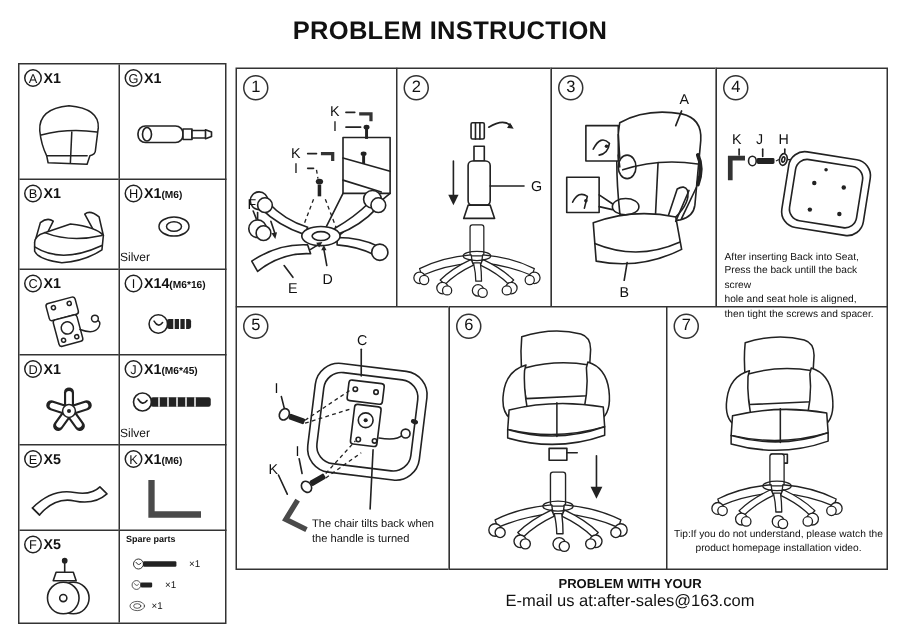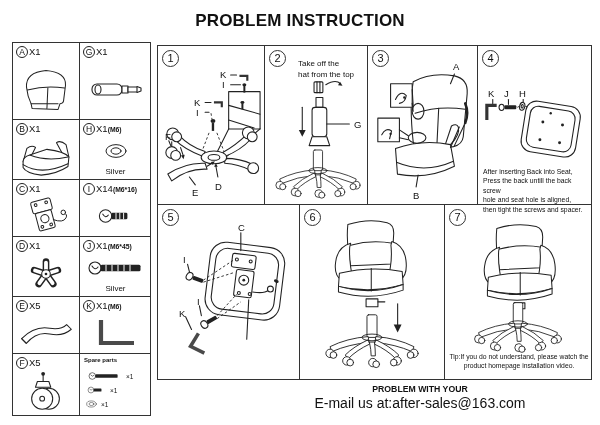--- a/index.html
+++ b/index.html
@@ -5,25 +5,25 @@
 *{margin:0;padding:0;box-sizing:border-box}
 html,body{width:600px;height:425px;background:#fff}
 body{font-family:"Liberation Sans",sans-serif;color:#111;position:relative;overflow:hidden}
 .title{position:absolute;top:11px;left:0;width:600px;text-align:center;font-size:17px;font-weight:bold;letter-spacing:.2px}
 .parts{position:absolute;left:12px;top:42px;width:139px;height:374px;display:grid;grid-template-columns:66px 72px;grid-template-rows:76px 60px 57px 60px 57px 62px;border:1.3px solid #333;background:#fff}
 .pcell{position:relative;overflow:hidden}
 .pcell:nth-child(even){border-left:1.3px solid #333}
 .pcell:nth-child(n+3){border-top:1.3px solid #333}
 .phead{position:absolute;top:3px;left:3px;display:flex;align-items:baseline;white-space:nowrap}
 .pletter{display:inline-block;width:12px;height:12px;border:1px solid #222;border-radius:50%;font-size:8.5px;line-height:11px;text-align:center;margin-right:1px;flex:none}
-.pqty{font-size:9.5px;font-weight:normal}
+.pqty{font-size:9.5px;font-weight:bold}
 .pspec{font-size:6.8px;font-weight:bold}
 .picon{position:absolute;left:0;right:0;top:15px;bottom:0;display:flex;align-items:center;justify-content:center}
 .picon.with-note{bottom:13px}
-.pnote{position:absolute;bottom:3px;left:0;right:0;text-align:center;font-size:8px}
+.pnote{position:absolute;bottom:3px;left:0;right:0;font-size:8px}
 .sparelab{position:absolute;top:3px;left:4px;font-size:6px;font-weight:bold}
 .sparerows{position:absolute;top:13px;left:4px;right:2px;bottom:2px;display:flex;flex-direction:column;justify-content:space-evenly}
 .sprow{display:flex;align-items:center;gap:2px}
 .spq{font-size:6.5px}
 .steps{position:absolute;left:157px;top:45px;width:435px;height:335px}
 .panel{position:absolute;border:1.3px solid #333;background:#fff}
 #p1{left:0;top:0;width:108px;height:160px}
 #p2{left:107px;top:0;width:104px;height:160px}
 #p3{left:210px;top:0;width:111px;height:160px}
 #p4{left:320px;top:0;width:115px;height:160px}
@@ -36,21 +36,21 @@
 .cap{position:absolute;line-height:1.38;z-index:2}
 .shp{fill:#fff;stroke:#222;stroke-width:1.1;stroke-linejoin:round;stroke-linecap:round}
 .ln{fill:none;stroke:#222;stroke-width:1.1;stroke-linejoin:round;stroke-linecap:round}
 .lnb{fill:none;stroke:#222;stroke-width:2.6;stroke-linecap:round}
 .drk{fill:#222;stroke:none}
 .dsh{fill:none;stroke:#222;stroke-width:.9;stroke-dasharray:2.6 2.2}
 .key{fill:none;stroke:#4a4a4a;stroke-width:4.2;stroke-linecap:butt}
 .keysm{fill:none;stroke:#333;stroke-width:2.2;stroke-linecap:butt}
 .footer{position:absolute;left:290px;top:385px;width:260px;text-align:center}
 .f1{font-size:8.7px;font-weight:bold;line-height:1.1}
-.f3{font-size:14px;line-height:1.15}
+.f3{font-size:11px;line-height:1.15}
 </style>
 </head>
 <body>
 
 <svg width="0" height="0" style="position:absolute" aria-hidden="true">
   <defs>
     <g id="chair-sketch">
       <path class="shp" d="M30,8 Q52,1 72,6 Q79,8 79,17 L77,50 L33,52 Q28,28 30,8 Z"></path>
       <path class="ln" d="M33,30 Q55,24 78,28"></path>
       <path class="shp" d="M77,26 Q90,30 92,46 Q94,62 86,67 L72,69 Q78,48 76,30 Z"></path>
@@ -374,24 +374,20 @@
       <path class="ln" d="M62,39 Q72,33 77,38"></path>
         <path class="drk" d="M79,40 l-4.5,-0.5 l2,-3.5 Z"></path>
       <rect class="shp" x="52" y="52" width="7" height="10"></rect>
       <rect class="shp" x="48" y="62" width="15" height="30" rx="3"></rect>
       <path class="shp" d="M48,92 L45,101 L66,101 L63,92 Z"></path>
       <line class="ln" x1="63" y1="79" x2="86" y2="79"></line>
       <line class="ln" x1="38" y1="62" x2="38" y2="86"></line>
         <path class="drk" d="M38,92 l-3.5,-7 h7 Z"></path>
       <use href="#base-sketch" transform="translate(54,132) scale(0.78)"></use>
     </svg>
-    <div class="cap" style="left:33px;top:12px;width:66px;font-size:8px">
-      <div>Take off the</div>
-        <div>hat from the top</div>
-    </div>
     <span class="lbl" style="left:89px;top:74px">G</span>
   </div>
 
   <div class="panel" id="p3">
     <span class="num">3</span>
     <svg viewBox="0 0 111 160">
       <path class="shp" d="M46,36 Q64,26 88,30 Q102,33 101,48 L97,92 Q96,100 87,102 L56,106 Q47,106 46,97 Q42,60 46,36 Z"></path>
       <path class="ln" d="M48,68 Q72,60 99,64"></path>
         <path class="ln" d="M72,63 L70,104"></path>
       <path class="lnb" d="M99,58 q4,9 0,20"></path>
@@ -477,20 +473,24 @@
       <rect class="drk" transform="rotate(-30 55 116)" x="49" y="114" width="11" height="4" rx="1"></rect>
       <path class="dsh" d="M60,112 L80,90 M60,115 L84,98"></path>
       <path class="key" d="M41,130 L33,143 L47,150" style="stroke-width:3.6"></path>
       <line class="ln" x1="28" y1="113" x2="34" y2="126"></line>
       <line class="ln" x1="90" y1="136" x2="92" y2="96"></line>
     </svg>
     <span class="lbl" style="left:80px;top:18px">C</span>
     <span class="lbl" style="left:25px;top:50px">I</span>
     <span class="lbl" style="left:39px;top:92px">I</span>
     <span class="lbl" style="left:21px;top:104px">K</span>
+    <div class="cap" style="left:50px;top:139px;width:92px;font-size:7.4px">
+      <div>The chair tilts back when</div>
+        <div>the handle is turned</div>
+    </div>
   </div>
 
   <div class="panel" id="p6">
     <span class="num">6</span>
     <svg viewBox="0 0 146 176">
       <use href="#chair-sketch" transform="translate(20,12) scale(0.95)"></use>
       <rect class="shp" x="67" y="95" width="12" height="8"></rect>
         <path class="ln" d="M79,98 h7"></path>
       <line class="ln" x1="99" y1="100" x2="99" y2="122"></line>
         <path class="drk" d="M99,129 l-4,-8 h8 Z"></path>

